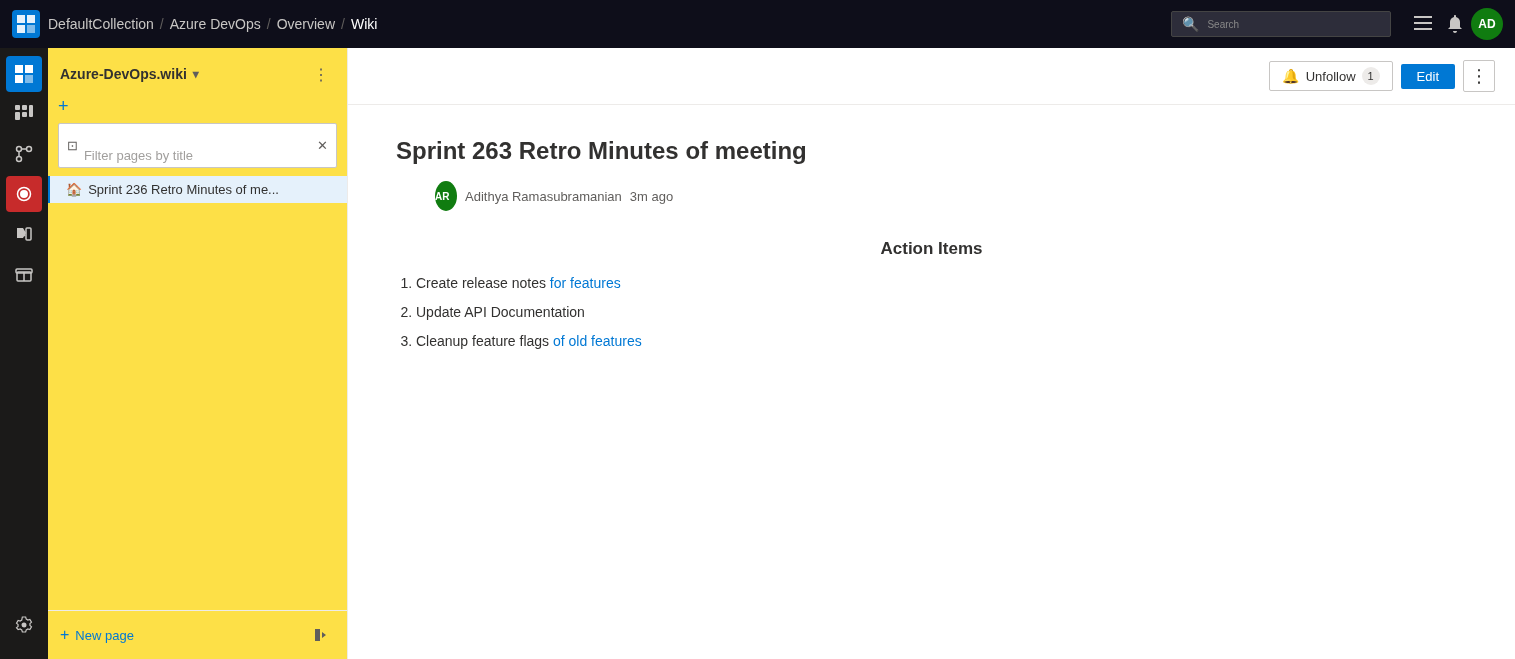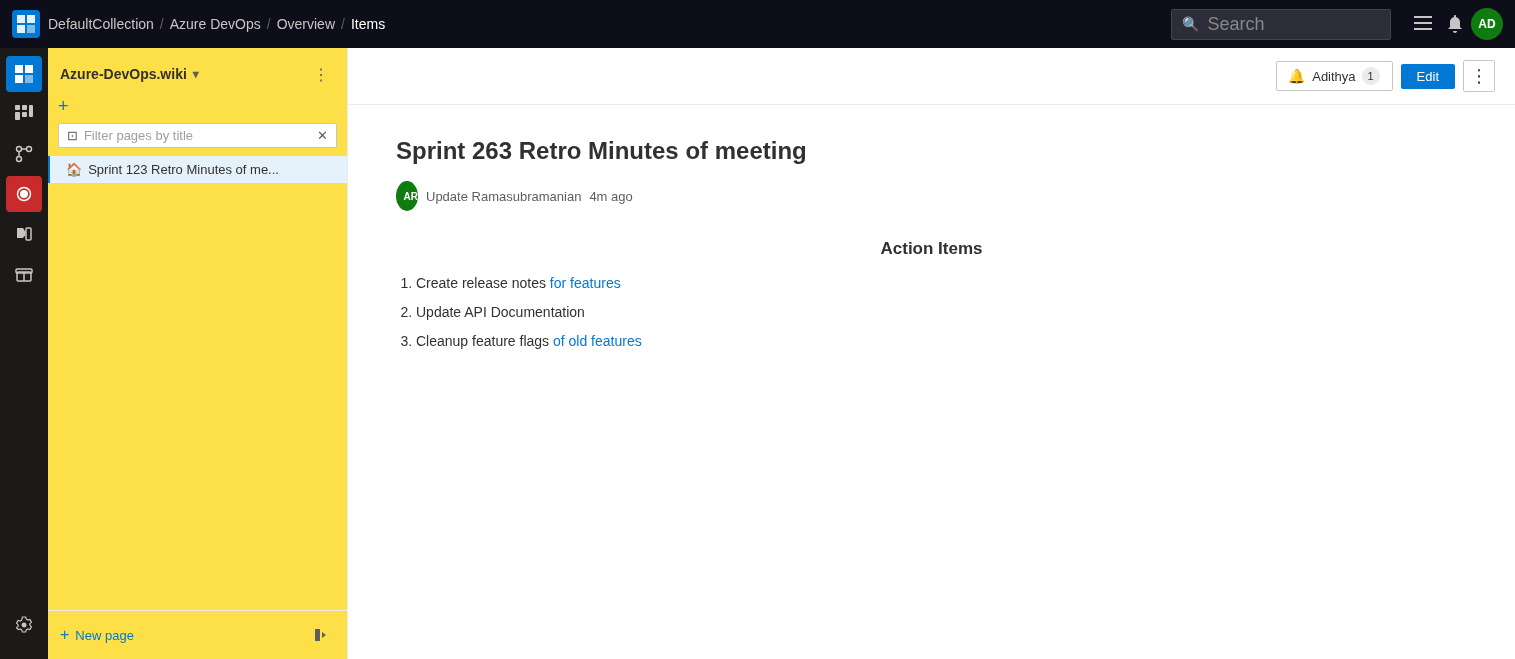--- a/index.html
+++ b/index.html
@@ -37,21 +37,21 @@
       background: #2d2d3a;
       border: 1px solid #444;
       border-radius: 2px;
       padding: 4px 10px;
       gap: 8px;
       width: 220px;
       color: #c8c6c4;
     }
     .topbar-search input {
       background: transparent; border: none; outline: none;
-      color: #e5e5e5; font-size: 18px; width: 160px;
+      color: #e5e5e5; font-size: 10px; width: 160px;
     }
     .topbar-search input::placeholder { color: #888; }
     .topbar-icons {
       display: flex; align-items: center; gap: 0; margin-left: 8px;
     }
     .topbar-icon-btn {
       width: 32px; height: 32px;
       display: flex; align-items: center; justify-content: center;
       color: #c8c6c4; cursor: pointer; border-radius: 2px;
       font-size: 16px;
@@ -124,21 +124,21 @@
       margin: 0 10px 8px 10px;
       display: flex; align-items: center;
       background: #fff;
       border: 1px solid #c8c6c4;
       border-radius: 2px;
       padding: 4px 8px;
       gap: 6px;
     }
     .filter-box input {
       flex: 1; border: none; outline: none;
-      font-size: 13px; color: #323130; background: transparent;
+      font-size: 13px; color: #323130; background: transparent; margin-top: 20px;
     }
     .filter-box input::placeholder { color: #a19f9d; }
     .filter-icon { color: #605e5c; font-size: 13px; }
     .filter-clear { color: #605e5c; font-size: 13px; cursor: pointer; }
 
     
     .page-tree { flex: 1; overflow-y: auto; }
     .page-tree-item {
       display: flex; align-items: center;
       padding: 6px 12px 6px 16px;
@@ -233,22 +233,22 @@
     }
     .wiki-meta {
       display: flex; align-items: center; gap: 8px;
       color: #605e5c; font-size: 13px;
       margin-bottom: 28px;
     }
     .author-avatar {
       width: 22px; height: 30px;
       background: #107c10;
       border-radius: 50%;
-      display: flex; align-items: center; justify-content: flex-end;
-      color: white; font-size: 10px; font-weight: 600;
+      display: flex; align-items: center; justify-content: flex-start;
+      color: white; font-size: 10px; font-weight: 600; margin-left: 39px;
     }
     .wiki-section-title {
       font-size: 17px; font-weight: 600;
       color: #323130;
       margin-bottom: 14px;
       text-align: center;
     }
     .wiki-list {
       padding-left: 20px;
       display: flex; flex-direction: column; gap: 8px;
@@ -270,21 +270,21 @@
       <rect x="10" y="10" width="8" height="8" fill="white" opacity="0.5"></rect>
     </svg>
   </div>
   <div class="topbar-breadcrumb">
     <span>DefaultCollection</span>
     <span class="sep">/</span>
     <span>Azure DevOps</span>
     <span class="sep">/</span>
     <span>Overview</span>
     <span class="sep">/</span>
-    <span class="current">Items</span>
+    <span class="current">Wiki</span>
   </div>
   <div class="topbar-spacer"></div>
   <div class="topbar-search">
     <span style="color:#888;font-size:14px;">🔍</span>
     <input type="text" placeholder="Search" style="">
   </div>
   <div class="topbar-icons">
     <div class="topbar-icon-btn">
       <svg width="18" height="16" viewBox="0 0 18 16" fill="#c8c6c4">
         <rect y="0" width="18" height="2"></rect>
@@ -385,21 +385,21 @@
 
     <div class="filter-box">
       <span class="filter-icon">⊡</span>
       <input type="text" placeholder="Filter pages by title" style="">
       <span class="filter-clear">✕</span>
     </div>
 
     <div class="page-tree">
       <div class="page-tree-item">
         <span class="home-icon">🏠</span>
-        <span>Sprint 123 Retro Minutes of me...</span>
+        <span>Sprint 236 Retro Minutes of me...</span>
       </div>
     </div>
 
     <div class="page-sidebar-footer">
       <div class="new-page-btn">
         <span style="font-size:16px; color:#0078d4;">+</span>
         <span>New page</span>
       </div>
       <div class="collapse-btn">
         <svg width="16" height="16" viewBox="0 0 16 16" fill="#605e5c">
@@ -407,38 +407,38 @@
         </svg>
       </div>
     </div>
   </div>
 
   <div class="content-area">
 
     <div class="content-toolbar">
       <div class="unfollow-btn">
         <span style="font-size:14px;">🔔</span>
-        <span>Adithya</span>
+        <span>Unfollow</span>
         <div class="follower-badge">
           <span>1</span>
         </div>
       </div>
       <button class="edit-btn">Edit</button>
       <div class="more-btn">⋮</div>
     </div>
 
     <div class="wiki-content">
       <h1 class="wiki-page-title">Sprint 263 Retro Minutes of meeting</h1>
 
       <div class="wiki-meta">
         <div class="author-avatar">
           <span>AR</span>
         </div>
-        <span>Update Ramasubramanian</span>
-        <span>4m ago</span>
+        <span>Adithya Ramasubramanian</span>
+        <span>3m ago</span>
       </div>
 
       <h2 class="wiki-section-title">Action Items</h2>
 
       <ol class="wiki-list">
         <li>
           <span>Create release notes <a href="#">for features</a></span>
         </li>
         <li>
           <span>Update API Documentation</span>

